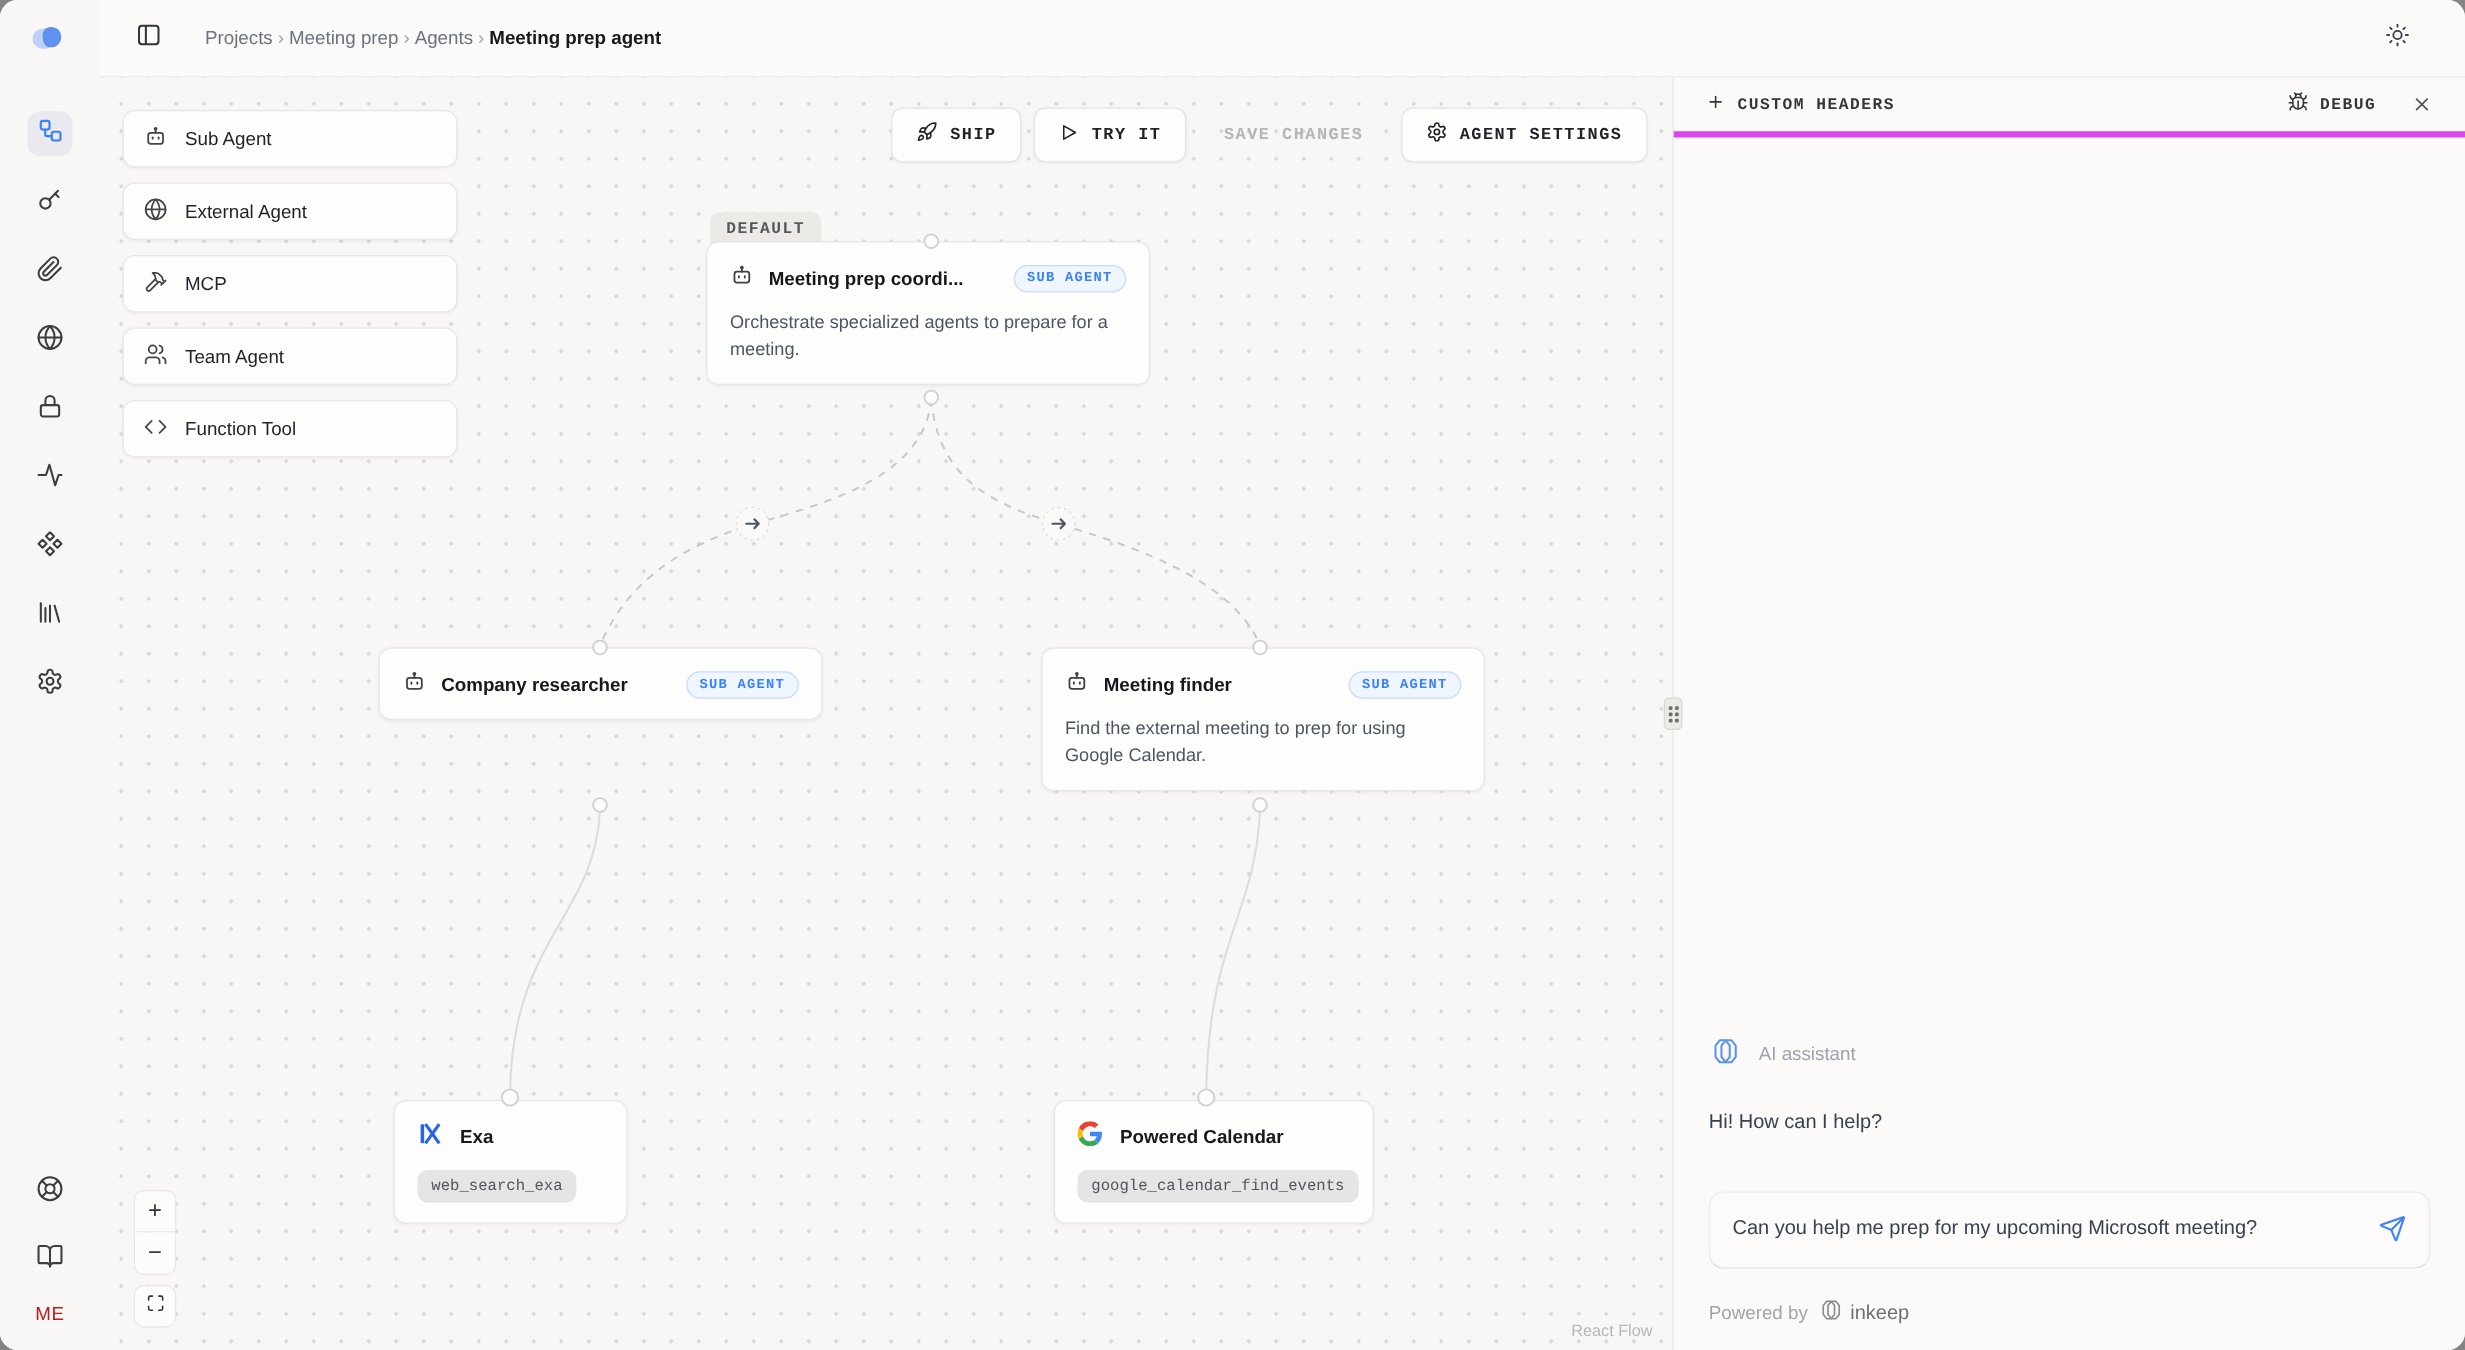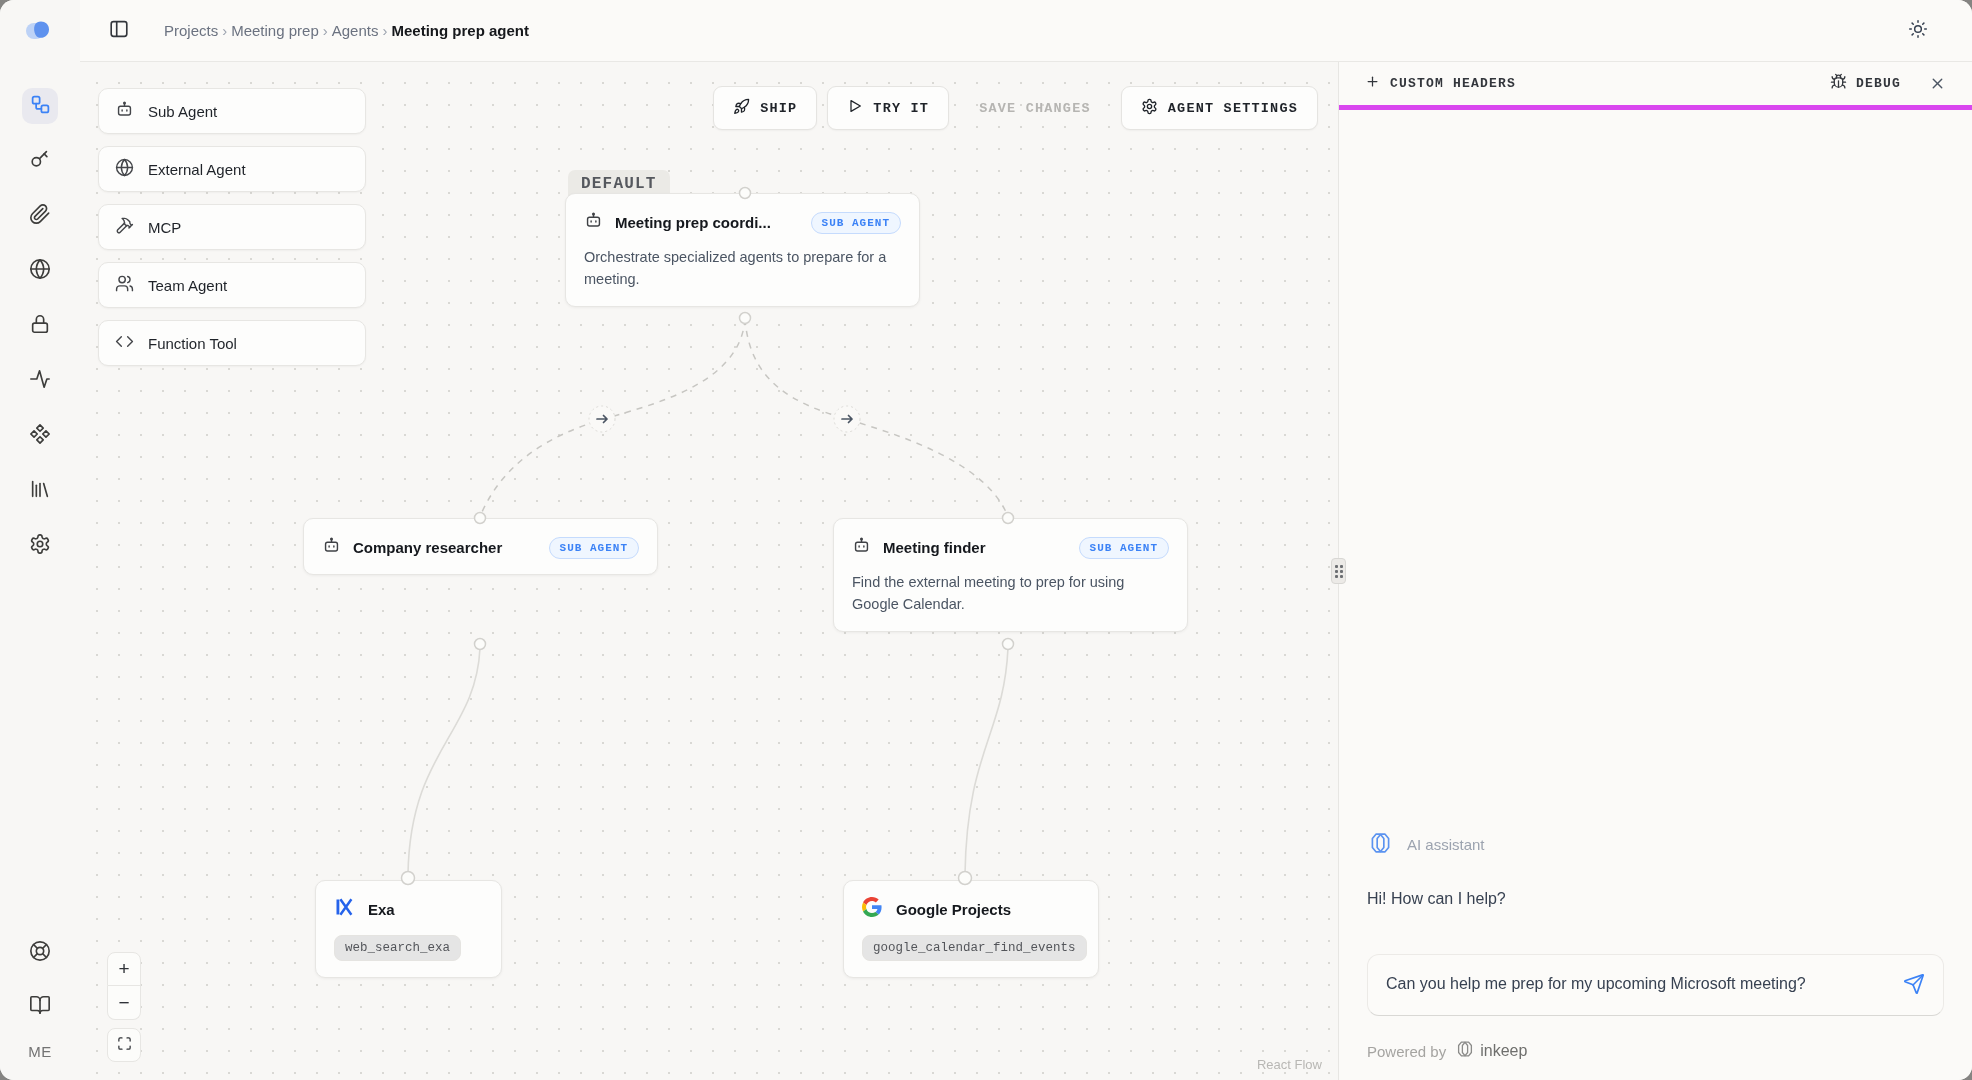--- a/index.html
+++ b/index.html
@@ -8,21 +8,21 @@
 
   .app { width:1972px; height:1080px; border-radius:14px; overflow:hidden; display:flex; background:#faf9f7; }
 
   
   .rail { width:80px; flex:none; background:#f8f7f5; display:flex; flex-direction:column; align-items:center; padding:18px 0 20px; }
   .rail-logo { margin-bottom:40px; }
   .rail-icons { display:flex; flex-direction:column; align-items:center; gap:19px; }
   .rail-btn { width:36px; height:36px; display:flex; align-items:center; justify-content:center; color:#3d3d3b; border-radius:10px; cursor:pointer; }
   .rail-btn.active { background:#e9e9ef; color:#3b82f6; }
   .rail-bottom { margin-top:auto; display:flex; flex-direction:column; align-items:center; gap:18px; }
-  .me { font-size:15px; color:#737373; letter-spacing:.5px; }
+  .me { font-size:15px; color:#b91c1c; letter-spacing:.5px; }
 
   
   .main { flex:1; display:flex; flex-direction:column; min-width:0; }
   .topbar { height:62px; flex:none; background:#fbfaf8; border-bottom:1px solid #e9e8e5; display:flex; align-items:center; padding:0 44px 0 28px; gap:34px; }
   .breadcrumb { display:flex; align-items:center; gap:4px; font-size:15px; color:#6b7280; }
   .breadcrumb .sep { color:#9ca3af; font-size:15px; }
   .breadcrumb .current { color:#16181c; font-weight:700; }
   .topbar-right { margin-left:auto; color:#374151; }
 
   .content { flex:1; display:flex; position:relative; min-height:0; }
@@ -40,21 +40,21 @@
   .btn { height:44px; display:flex; align-items:center; gap:10px; padding:0 19px; background:#fdfdfc; border:1px solid #e5e4e1; border-radius:9px; font-family:"Liberation Mono","DejaVu Sans Mono",monospace; font-size:13.5px; letter-spacing:1.2px; font-weight:700; color:#1f2329; box-shadow:0 1px 2px rgba(20,20,20,.04); cursor:pointer; }
   .btn.ghost { background:transparent; border-color:transparent; box-shadow:none; color:#b6b5b2; }
 
   .node { position:absolute; background:#fdfdfc; border:1px solid #e7e6e3; border-radius:10px; box-shadow:0 1px 3px rgba(16,16,16,.05); z-index:2; }
   .agent-node { width:355px; padding:17px 18px 15px; }
   .title-row { display:flex; align-items:center; gap:12px; }
   .title-row .ic { color:#3f4145; flex:none; }
   .node-title { font-size:15px; font-weight:700; color:#15181d; white-space:nowrap; }
   .pill { margin-left:auto; font-family:"Liberation Mono","DejaVu Sans Mono",monospace; font-size:11px; letter-spacing:1px; font-weight:700; color:#3b82f6; background:#eff6ff; border:1px solid #c5dbfd; padding:4px 10px; border-radius:999px; white-space:nowrap; }
   .node-desc { margin-top:12px; font-size:14.5px; color:#4b5563; line-height:1.55; }
-  .default-tab { position:absolute; left:488px; top:108px; z-index:1; font-family:"Liberation Mono","DejaVu Sans Mono",monospace; font-size:16px; letter-spacing:1.2px; font-weight:700; color:#55585e; background:#ebeae6; padding:5px 13px 9px; border-radius:7px 7px 0 0; }
+  .default-tab { position:absolute; left:488px; top:108px; z-index:1; font-family:"Liberation Mono","DejaVu Sans Mono",monospace; font-size:13px; letter-spacing:1.2px; font-weight:700; color:#55585e; background:#ebeae6; padding:5px 13px 9px; border-radius:7px 7px 0 0; }
   .tool-node { padding:16px 18px; }
   .chip { display:inline-block; margin-top:14px; font-family:"Liberation Mono","DejaVu Sans Mono",monospace; font-size:12.5px; color:#53555a; background:#e5e5e5; border:1px solid #e5e4e1; border-radius:8px; padding:5px 10px; white-space:nowrap; }
 
   .edges { position:absolute; inset:0; z-index:4; pointer-events:none; }
 
   .zoomctl { position:absolute; left:27px; top:890px; z-index:3; display:flex; flex-direction:column; }
   .zbtn { width:34px; height:34px; background:#fcfcfa; border:1px solid #e7e6e3; display:flex; align-items:center; justify-content:center; font-size:19px; color:#2f3237; cursor:pointer; }
   .zbtn.zin { border-radius:8px 8px 0 0; }
   .zbtn.zout { border-radius:0 0 8px 8px; border-top:none; }
   .zbtn.zfull { border-radius:8px; margin-top:8px; }
@@ -393,21 +393,21 @@
         <div class="node tool-node" style="left:763px; top:818px; width:256px;">
           <div class="title-row" style="gap:14px;">
             <span class="ic">
               <svg width="20" height="20" viewBox="0 0 48 48">
                   <path fill="#EA4335" d="M24 9.5c3.54 0 6.71 1.22 9.21 3.6l6.85-6.85C35.9 2.38 30.47 0 24 0 14.62 0 6.51 5.38 2.56 13.22l7.98 6.19C12.43 13.72 17.74 9.5 24 9.5z"></path>
                   <path fill="#4285F4" d="M46.98 24.55c0-1.57-.15-3.09-.38-4.55H24v9.02h12.94c-.58 2.96-2.26 5.48-4.78 7.18l7.73 6c4.51-4.18 7.09-10.36 7.09-17.65z"></path>
                   <path fill="#FBBC05" d="M10.53 28.59c-.48-1.45-.76-2.99-.76-4.59s.27-3.14.76-4.59l-7.98-6.19C.92 16.46 0 20.12 0 24c0 3.88.92 7.54 2.56 10.78l7.97-6.19z"></path>
                   <path fill="#34A853" d="M24 48c6.48 0 11.93-2.13 15.89-5.81l-7.73-6c-2.15 1.45-4.92 2.3-8.16 2.3-6.26 0-11.57-4.22-13.47-9.91l-7.98 6.19C6.51 42.62 14.62 48 24 48z"></path>
                 </svg>
             </span>
-            <span class="node-title">Google Projects</span>
+            <span class="node-title">Powered Calendar</span>
           </div>
           <span class="chip">google_calendar_find_events</span>
         </div>
 
         <svg class="edges" viewBox="0 0 1258 1018">
           <path d="M665 257 C660 322 574 342 524 357 C466 374 424 402 402 450" fill="none" stroke="#c7c6c2" stroke-width="1.5" stroke-dasharray="6 6"></path>
           <path d="M665 257 C670 322 716 342 766 357 C824 374 902 400 926 450" fill="none" stroke="#c7c6c2" stroke-width="1.5" stroke-dasharray="6 6"></path>
           <path d="M400 586 C396 672 330 688 328 812" fill="none" stroke="#dcdbd7" stroke-width="1.6"></path>
           <path d="M928 586 C924 672 887 688 885 812" fill="none" stroke="#dcdbd7" stroke-width="1.6"></path>
           <g>

